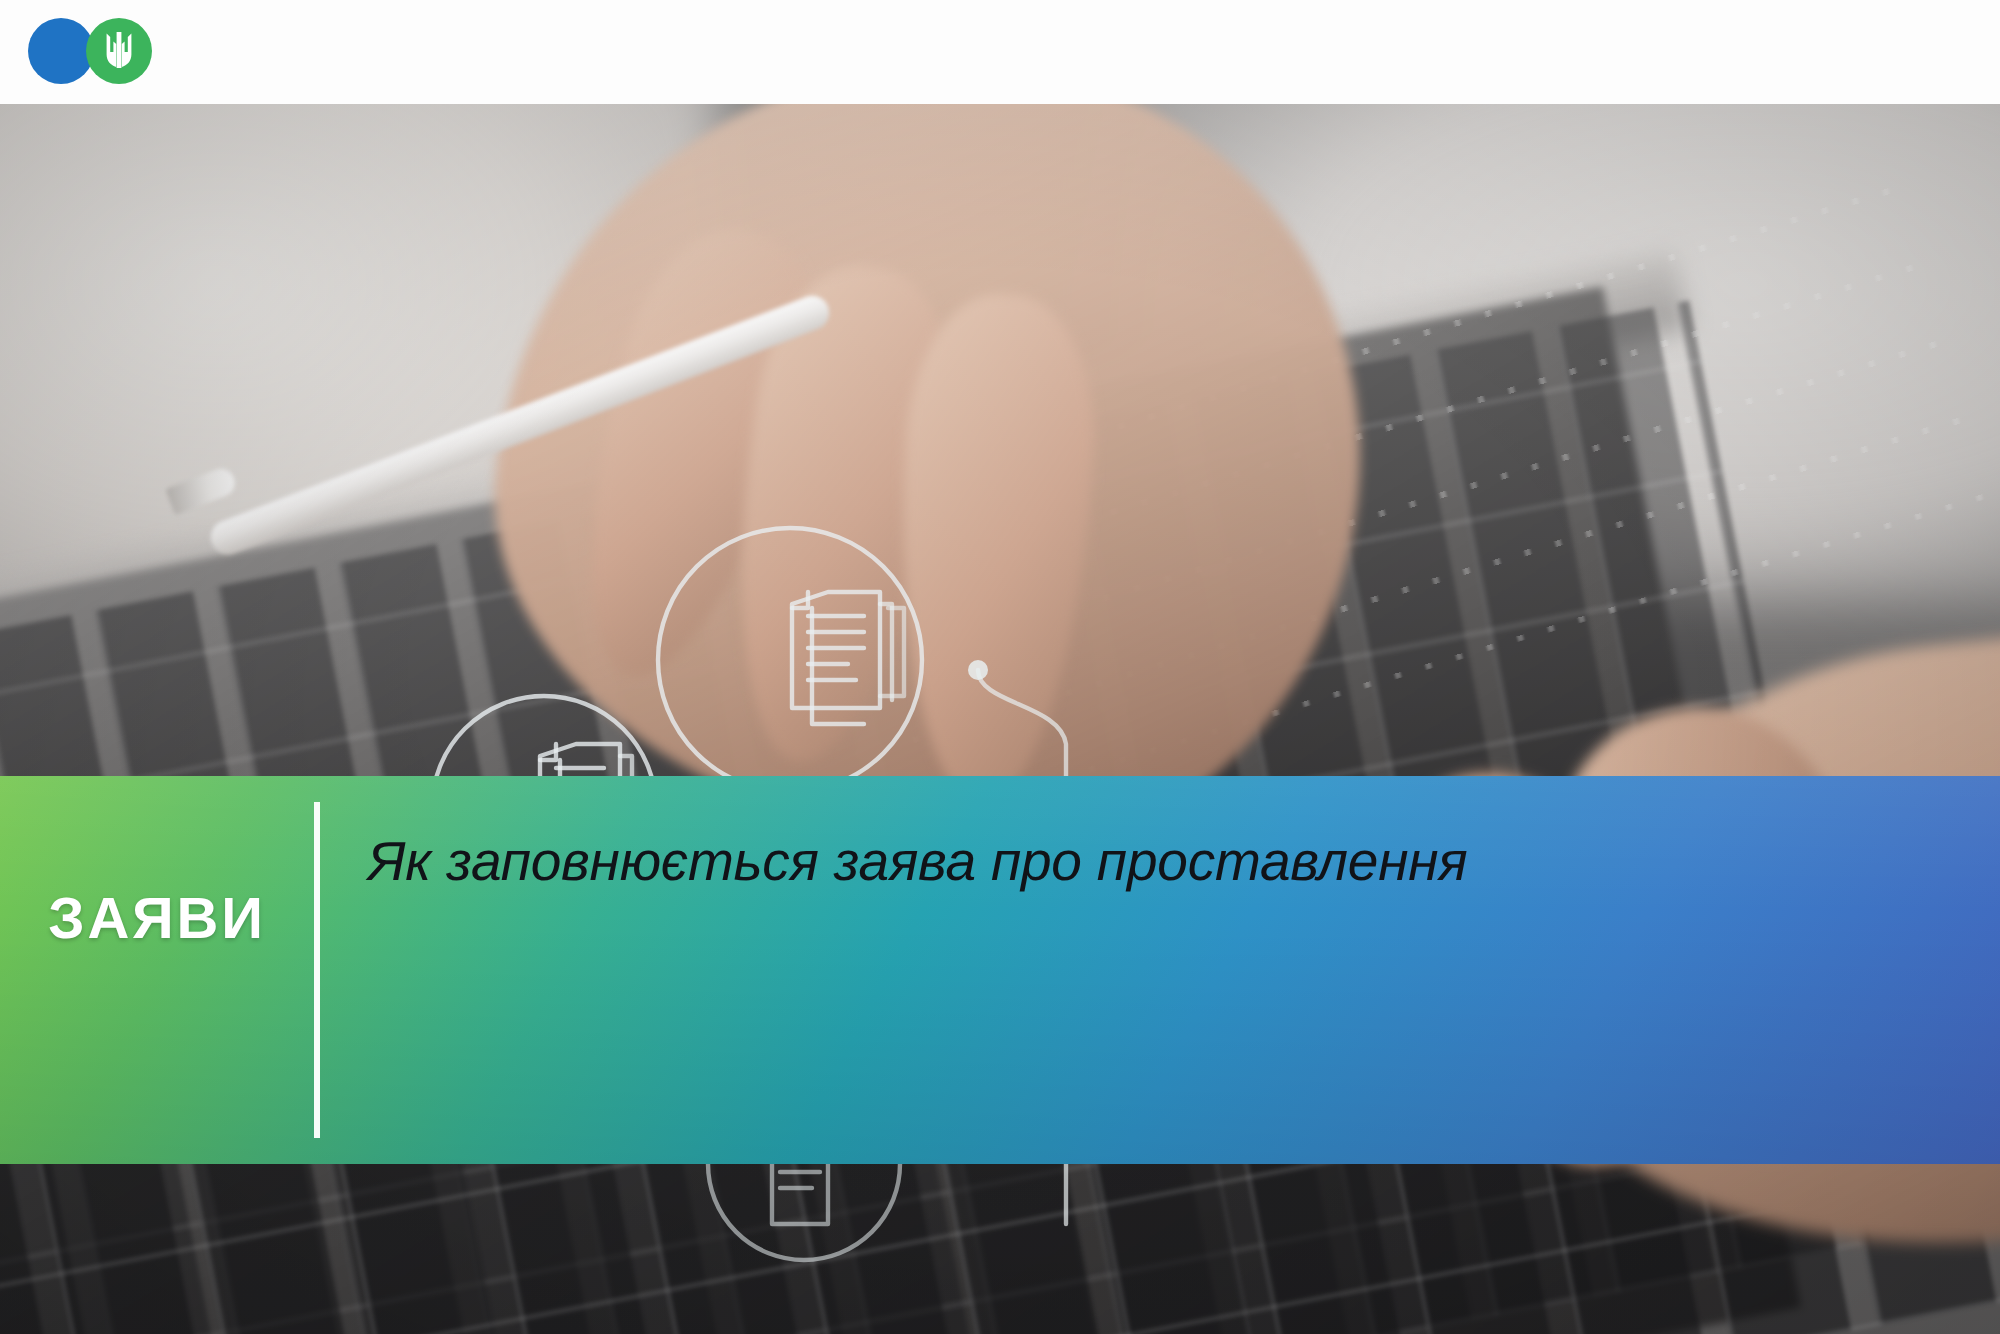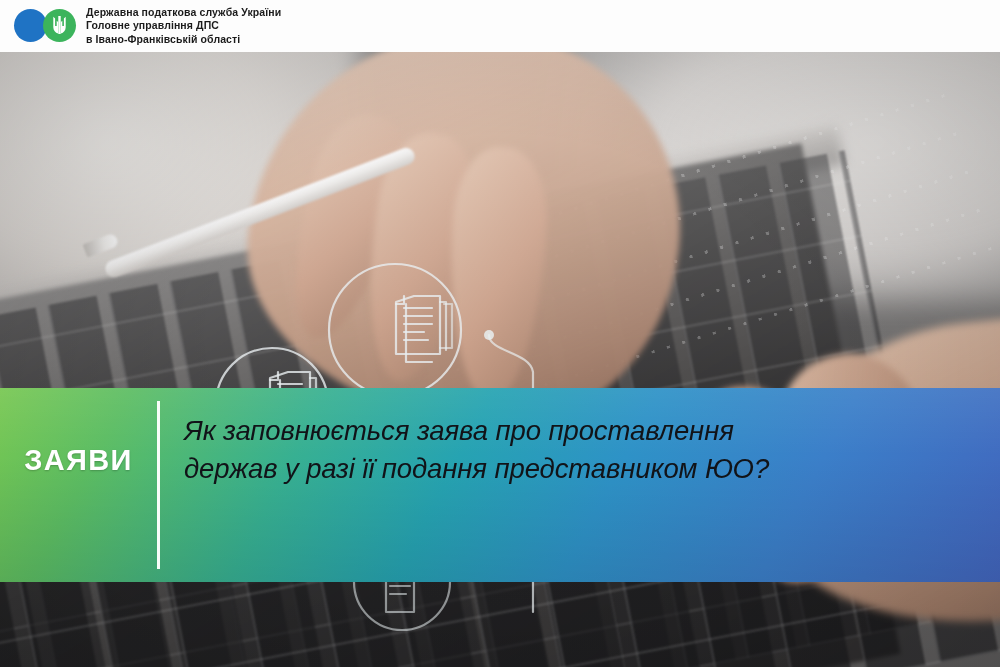--- a/index.html
+++ b/index.html
@@ -300,25 +300,20 @@
       <div class="logo-circle-green"></div>
       <svg class="logo-trident" viewBox="0 0 30 42">
         <path d="M15 42 L12.2 38 L12.2 14 L9.4 11.5 L9.4 22 L6.2 22 L6.2 7 L2.6 3.4 L2.6 24.5
                  C2.6 31 7 35.5 12.2 37 L12.2 38 Z" fill="#ffffff"></path>
         <path d="M15 42 L17.8 38 L17.8 14 L20.6 11.5 L20.6 22 L23.8 22 L23.8 7 L27.4 3.4 L27.4 24.5
                  C27.4 31 23 35.5 17.8 37 L17.8 38 Z" fill="#ffffff"></path>
         <rect x="12.6" y="2" width="4.8" height="36" fill="#ffffff"></rect>
       </svg>
     </div>
 
-    <div class="header-text">
-      <div>Державна податкова служба України</div>
-      <div>Головне управління ДПС</div>
-      <div>в Івано-Франківській області</div>
-    </div>
 
   </div>
 
   <div class="photo">
     <div class="ph-desk"></div>
     <div class="ph-desk2"></div>
     <div class="ph-laptop-edge"></div>
     <div class="ph-laptop"></div>
     <div class="ph-keys"></div>
     <div class="ph-keys2"></div>
@@ -380,17 +375,16 @@
     <div class="banner-shade"></div>
 
     <div class="banner-kicker">
       <span>ЗАЯВИ</span>
     </div>
 
     <div class="banner-divider"></div>
 
     <div class="banner-title">
       <span class="ln">Як заповнюється заява про проставлення</span>
-      <span class="ln">держав у разі її подання представником ЮО?</span>
     </div>
   </div>
 
 </div>
 
 </body></html>

